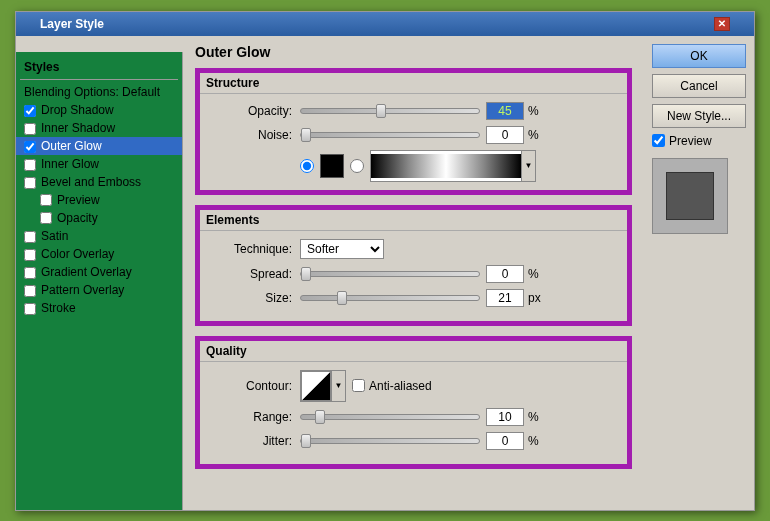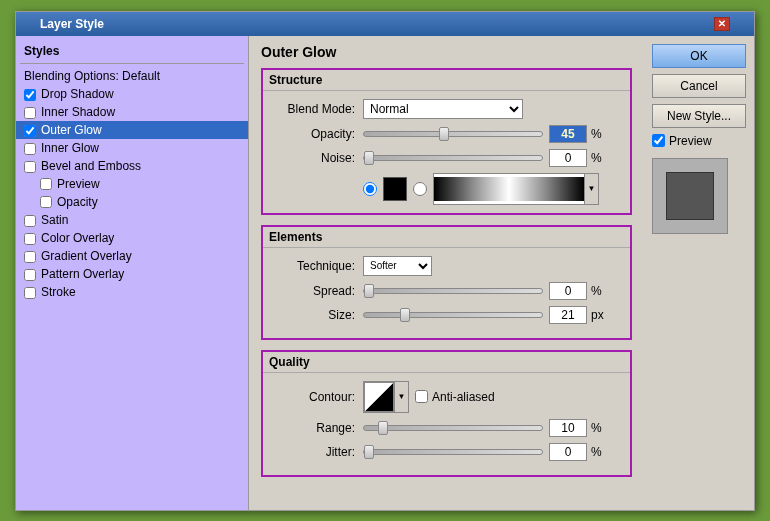--- a/index.html
+++ b/index.html
@@ -46,25 +46,26 @@
       align-items: center;
       justify-content: center;
     }
     .dialog-body {
       display: flex;
       flex: 1;
       overflow: hidden;
     }
     
     .sidebar {
-      width: 233px;
-      background: #c4b5fd;
+      width: 167px;
+      background: #15803d;
       border-right: 1px solid #999;
       padding: 4px 0;
       flex-shrink: 0;
+      margin-top: 16px;
     }
     .sidebar-section-title {
       font-size: 12px;
       font-weight: bold;
       padding: 4px 8px 2px 8px;
       color: #000;
     }
     .sidebar-item {
       display: flex;
       align-items: flex-end;
@@ -145,21 +146,21 @@
       margin-top: 4px;
     }
     .preview-square {
       width: 48px;
       height: 48px;
       background: #555;
       border: 1px solid #333;
     }
     
     .section {
-      border: 2px solid #a21caf;
+      border: 5px solid #a21caf;
       margin-bottom: 10px;
       background: #d4d0c8;
     }
     .section-title {
       font-weight: bold;
       font-size: 12px;
       padding: 3px 6px;
       background: #d4d0c8;
       border-bottom: 1px solid #aaa;
     }
@@ -200,22 +201,21 @@
       width: 38px;
       height: 18px;
       border: 1px solid #888;
       background: white;
       font-size: 12px;
       text-align: center;
       margin-left: 6px;
     }
     .value-input.selected-blue {
       background: #316ac5;
-      color: #fef9c3;
-      font-weight: bold;
+      color: #bef264;
     }
     .unit-label {
       margin-left: 4px;
       font-size: 12px;
       width: 16px;
     }
     
     .blend-select {
       height: 20px;
       border: 1px solid #888;
@@ -241,23 +241,23 @@
       height: 24px;
       background: #000;
       border: 1px solid #555;
       cursor: pointer;
     }
     
     .technique-select {
       height: 20px;
       border: 1px solid #888;
       background: white;
-      font-size: 10px;
+      font-size: 12px;
       padding: 0 2px;
-      width: 69px;
+      width: 84px;
     }
     
     .contour-box {
       width: 30px;
       height: 30px;
       background: linear-gradient(135deg, #fff 50%, #000 50%);
       border: 1px solid #888;
       cursor: pointer;
       position: relative;
     }
@@ -374,30 +374,20 @@
     </div>
 
     <div class="main-content">
 
       <div class="page-title-text">Outer Glow</div>
 
       <div class="section">
         <div class="section-title">Structure</div>
         <div class="section-content">
 
-          <div class="form-row">
-            <span class="form-label">Blend Mode:</span>
-            <select class="blend-select">
-              <option>Normal</option>
-              <option>Dissolve</option>
-              <option>Multiply</option>
-              <option>Screen</option>
-              <option>Overlay</option>
-            </select>
-          </div>
 
           <div class="form-row">
             <span class="form-label">Opacity:</span>
             <div class="slider-track">
               <div class="slider-thumb" style="left: 42%;"></div>
             </div>
             <input class="value-input selected-blue" type="text" value="45" style="">
             <span class="unit-label">%</span>
           </div>
 

